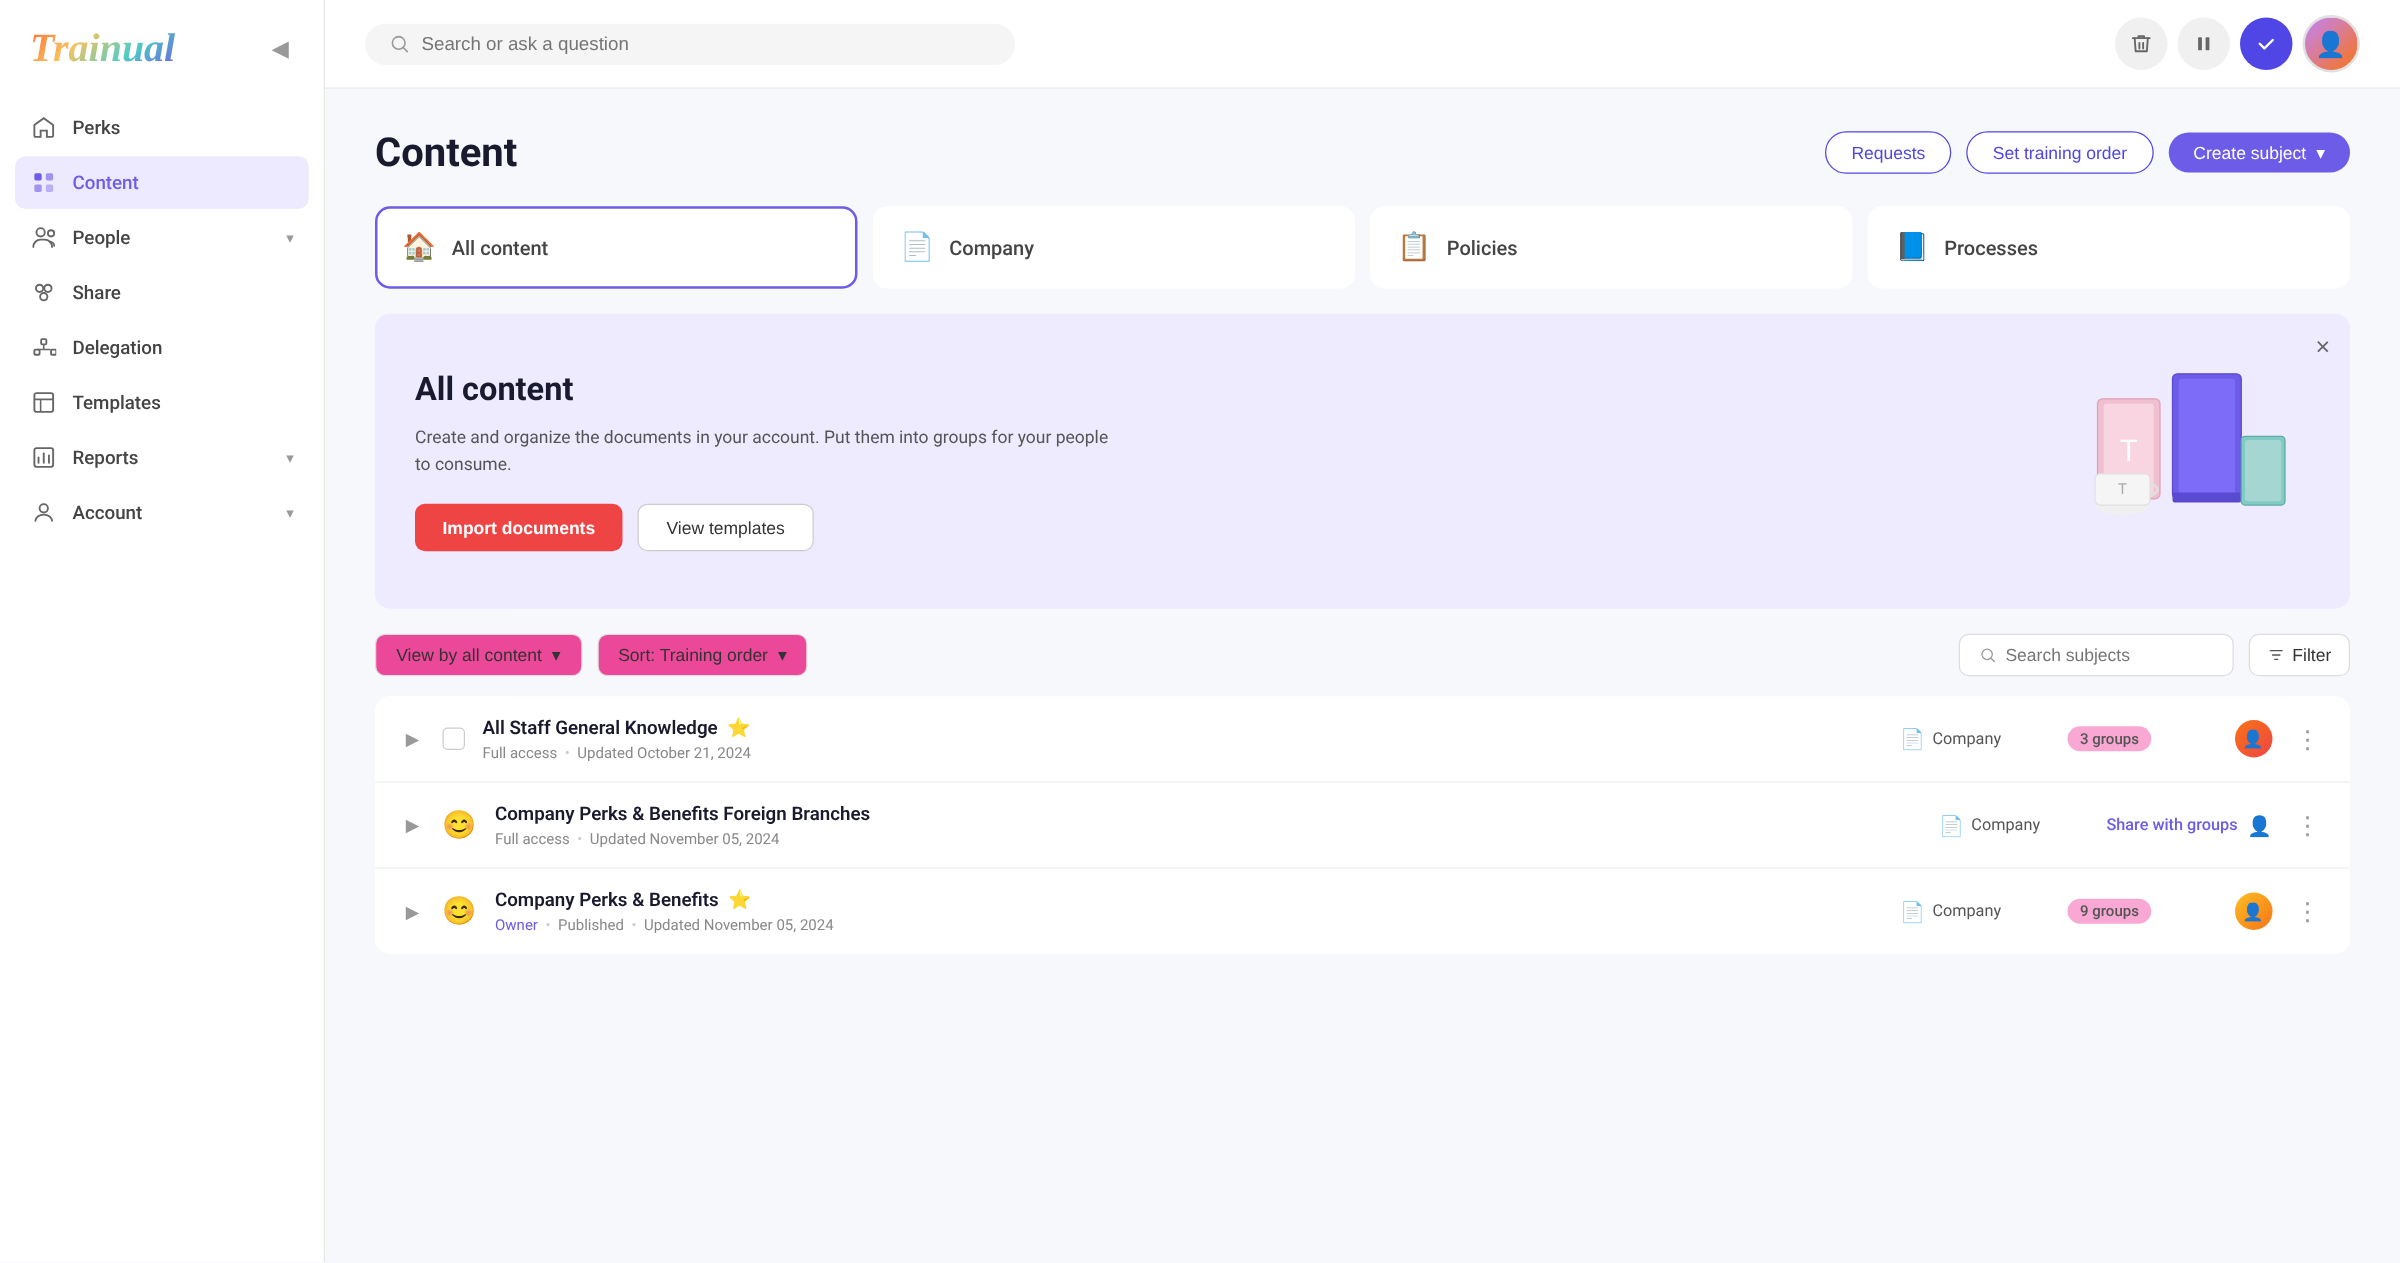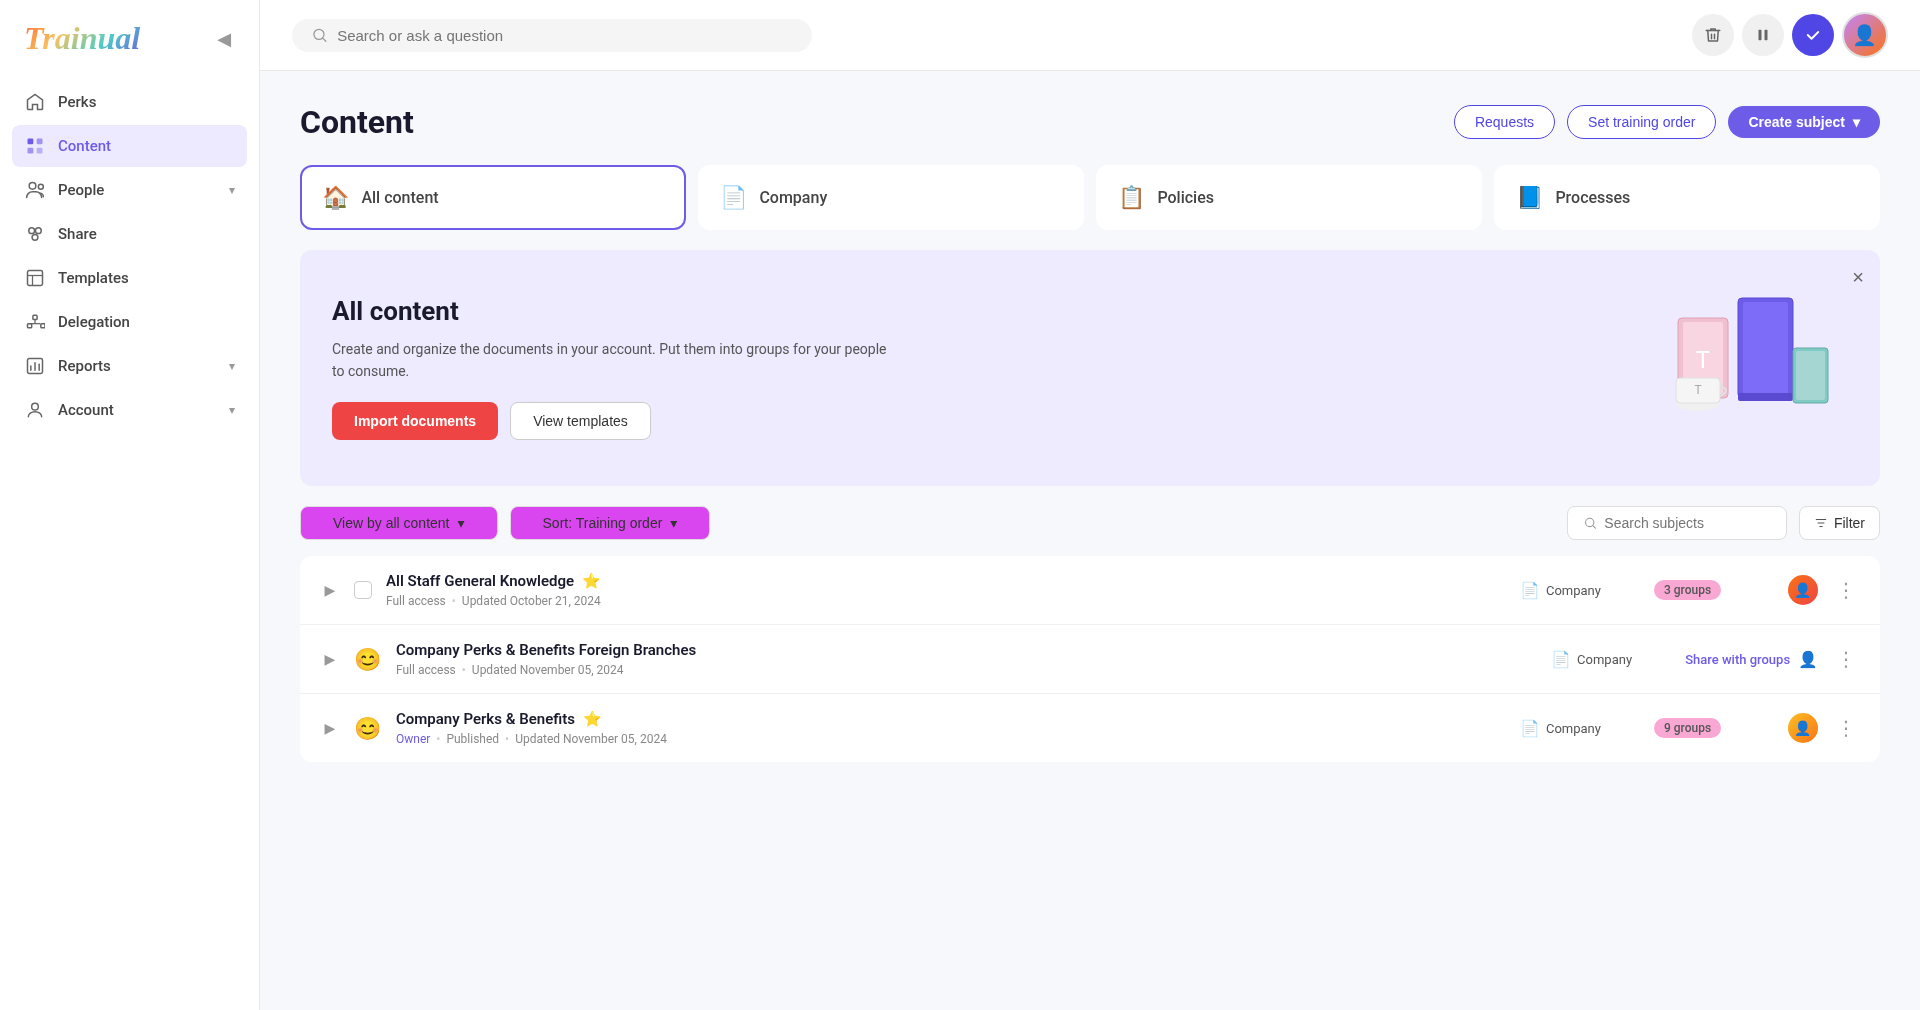--- a/index.html
+++ b/index.html
@@ -165,21 +165,21 @@
       font-weight: 500;
       cursor: pointer;
     }
     .btn-primary {
       padding: 8px 20px;
       border-radius: 24px;
       border: none;
       background: #6c5ce7;
       color: #fff;
       font-size: 14px;
-      font-weight: 700;
+      font-weight: 400;
       cursor: pointer;
       display: flex;
       align-items: flex-end;
       gap: 8px;
     }
 
     
     .content-tabs {
       display: grid;
       grid-template-columns: repeat(4, 1fr);
@@ -277,22 +277,22 @@
       margin-bottom: 16px;
     }
     .filter-left {
       display: flex;
       gap: 12px;
     }
     .dropdown-btn {
       display: flex;
       align-items: center;
       gap: 8px;
-      padding: 8px 32px;
-      background: #d946ef;
+      padding: 8px 16px;
+      background: #ec4899;
       border: 1.5px solid #ddd;
       border-radius: 8px;
       font-size: 14px;
       font-weight: 500;
       color: #333;
       cursor: pointer;
     }
     .filter-right {
       display: flex;
       align-items: center;
@@ -478,45 +478,45 @@
 
     <div class="nav-item">
       <span class="nav-icon">
         <svg width="20" height="20" viewBox="0 0 24 24" fill="none">
           <circle cx="8" cy="8" r="3.5" stroke="#666" stroke-width="1.8"></circle>
           <circle cx="16" cy="8" r="3.5" stroke="#666" stroke-width="1.8"></circle>
           <circle cx="12" cy="16" r="3.5" stroke="#666" stroke-width="1.8"></circle>
         </svg>
       </span>
       <span class="nav-label">Share</span>
-    </div>
-
-    <div class="nav-item">
-      <span class="nav-icon">
-        <svg width="20" height="20" viewBox="0 0 24 24" fill="none">
-          <rect x="3" y="3" width="18" height="18" rx="2" stroke="#666" stroke-width="1.8"></rect>
-          <line x1="3" y1="9" x2="21" y2="9" stroke="#666" stroke-width="1.5"></line>
-          <line x1="9" y1="9" x2="9" y2="21" stroke="#666" stroke-width="1.5"></line>
-        </svg>
-      </span>
-      <span class="nav-label">Templates</span>
     </div>
 
     <div class="nav-item">
       <span class="nav-icon">
         <svg width="20" height="20" viewBox="0 0 24 24" fill="none">
           <rect x="3" y="14" width="5" height="5" rx="1" stroke="#666" stroke-width="1.8"></rect>
           <rect x="19" y="14" width="5" height="5" rx="1" stroke="#666" stroke-width="1.8"></rect>
           <rect x="9.5" y="4" width="5" height="5" rx="1" stroke="#666" stroke-width="1.8"></rect>
           <line x1="12" y1="9" x2="12" y2="14" stroke="#666" stroke-width="1.5"></line>
           <line x1="5.5" y1="14" x2="12" y2="14" stroke="#666" stroke-width="1.5"></line>
           <line x1="18.5" y1="14" x2="12" y2="14" stroke="#666" stroke-width="1.5"></line>
         </svg>
       </span>
       <span class="nav-label">Delegation</span>
+    </div>
+
+    <div class="nav-item">
+      <span class="nav-icon">
+        <svg width="20" height="20" viewBox="0 0 24 24" fill="none">
+          <rect x="3" y="3" width="18" height="18" rx="2" stroke="#666" stroke-width="1.8"></rect>
+          <line x1="3" y1="9" x2="21" y2="9" stroke="#666" stroke-width="1.5"></line>
+          <line x1="9" y1="9" x2="9" y2="21" stroke="#666" stroke-width="1.5"></line>
+        </svg>
+      </span>
+      <span class="nav-label">Templates</span>
     </div>
 
     <div class="nav-item">
       <span class="nav-icon">
         <svg width="20" height="20" viewBox="0 0 24 24" fill="none">
           <rect x="3" y="3" width="18" height="18" rx="2" stroke="#666" stroke-width="1.8"></rect>
           <line x1="7" y1="17" x2="7" y2="12" stroke="#666" stroke-width="1.8" stroke-linecap="round"></line>
           <line x1="12" y1="17" x2="12" y2="8" stroke="#666" stroke-width="1.8" stroke-linecap="round"></line>
           <line x1="17" y1="17" x2="17" y2="10" stroke="#666" stroke-width="1.8" stroke-linecap="round"></line>
         </svg>

